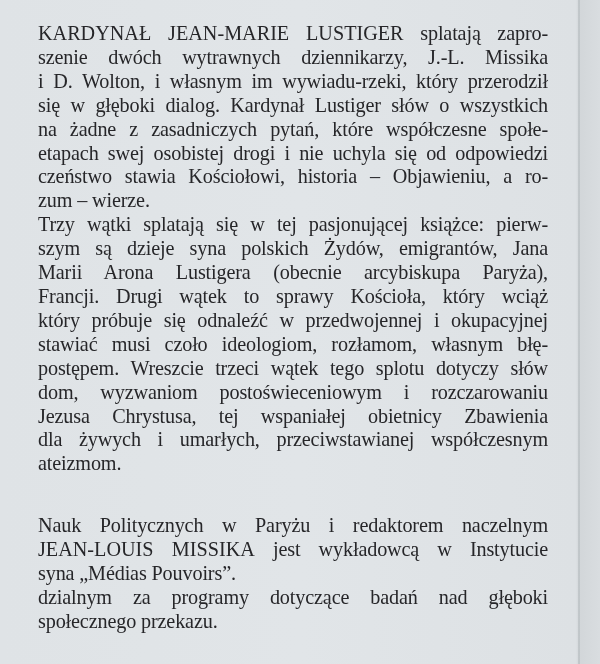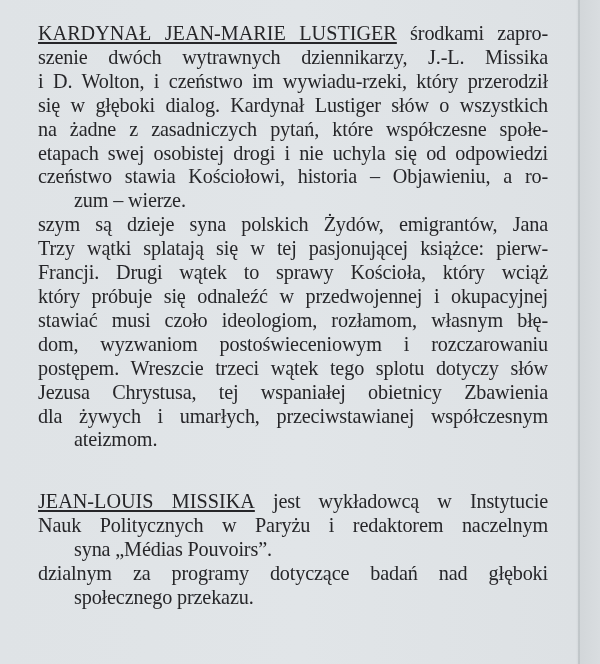--- a/index.html
+++ b/index.html
@@ -14,60 +14,61 @@
     position:absolute; left:578px; top:0; width:2px; height:664px;
     background: rgba(160,168,172,0.35);
   }
   .text-block {
     position:absolute; left:38px; top:22px; width:510px;
     font-size:20.2px; line-height:23.9px;
     text-align:justify;
     letter-spacing:-0.15px;
   }
   .line { display:block; text-align:justify; text-align-last:justify; white-space:nowrap; }
-  .line.last { text-align-last:left;margin-left:36px; }
-  .caps { letter-spacing:0;text-decoration:underline; }
+  .line.last { text-align-last:left; }
+  .caps { letter-spacing:0; }
   .gap { height:38px; }
 </style>
 </head>
 <body>
 
 <div class="page-edge"></div>
 
 <div class="text-block">
 
   <div>
-    <span class="line"><span class="caps">KARDYNAŁ JEAN-MARIE LUSTIGER</span><span> środkami zapro-</span></span>
+    <span class="line"><span class="caps">KARDYNAŁ JEAN-MARIE LUSTIGER</span><span> splatają zapro-</span></span>
     <span class="line">szenie dwóch wytrawnych dziennikarzy, J.-L. Missika</span>
-    <span class="line">i D. Wolton, i czeństwo im wywiadu-rzeki, który przerodził</span>
+    <span class="line">i D. Wolton, i własnym im wywiadu-rzeki, który przerodził</span>
     <span class="line">się w głęboki dialog. Kardynał Lustiger słów o wszystkich</span>
     <span class="line">na żadne z zasadniczych pytań, które współczesne społe-</span>
     <span class="line">etapach swej osobistej drogi i nie uchyla się od odpowiedzi</span>
     <span class="line">czeństwo stawia Kościołowi, historia – Objawieniu, a ro-</span>
     <span class="line last">zum – wierze.</span>
   </div>
 
   <div>
+    <span class="line">Trzy wątki splatają się w tej pasjonującej książce: pierw-</span>
     <span class="line">szym są dzieje syna polskich Żydów, emigrantów, Jana</span>
-    <span class="line">Trzy wątki splatają się w tej pasjonującej książce: pierw-</span>
+    <span class="line">Marii Arona Lustigera (obecnie arcybiskupa Paryża),</span>
     <span class="line">Francji. Drugi wątek to sprawy Kościoła, który wciąż</span>
     <span class="line">który próbuje się odnaleźć w przedwojennej i okupacyjnej</span>
     <span class="line">stawiać musi czoło ideologiom, rozłamom, własnym błę-</span>
+    <span class="line">postępem. Wreszcie trzeci wątek tego splotu dotyczy słów</span>
     <span class="line">dom, wyzwaniom postoświeceniowym i rozczarowaniu</span>
-    <span class="line">postępem. Wreszcie trzeci wątek tego splotu dotyczy słów</span>
     <span class="line">Jezusa Chrystusa, tej wspaniałej obietnicy Zbawienia</span>
     <span class="line">dla żywych i umarłych, przeciwstawianej współczesnym</span>
     <span class="line last">ateizmom.</span>
   </div>
 
   <div class="gap"></div>
 
   <div>
+    <span class="line">Nauk Politycznych w Paryżu i redaktorem naczelnym</span>
     <span class="line"><span class="caps">JEAN-LOUIS MISSIKA</span><span> jest wykładowcą w Instytucie</span></span>
-    <span class="line">Nauk Politycznych w Paryżu i redaktorem naczelnym</span>
     <span class="line last">syna „Médias Pouvoirs”.</span>
   </div>
 
   <div>
     <span class="line">dzialnym za programy dotyczące badań nad głęboki</span>
     <span class="line last">społecznego przekazu.</span>
   </div>
 </div>
 
 </body></html>

